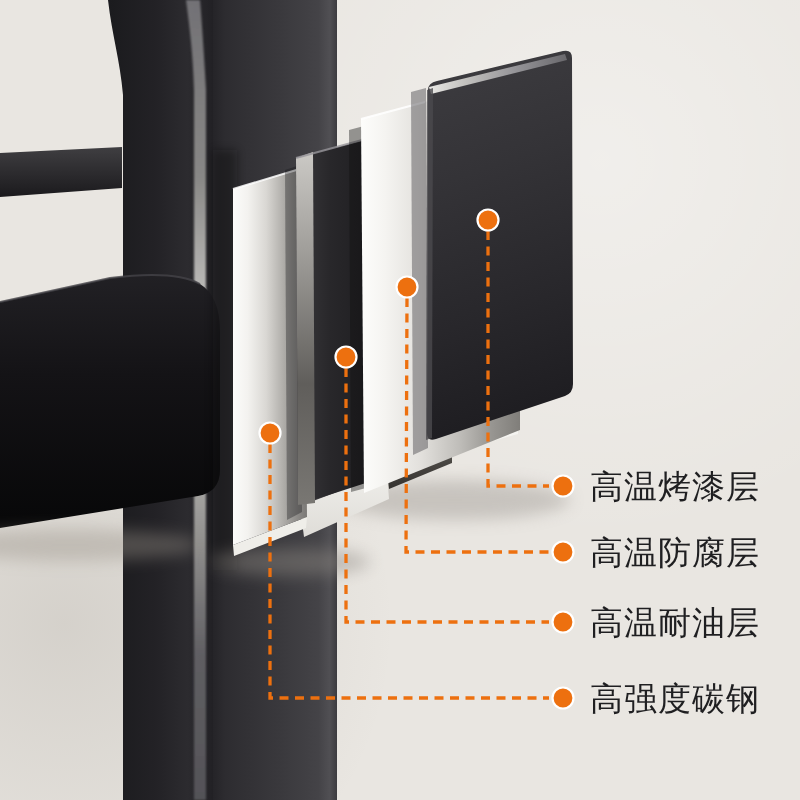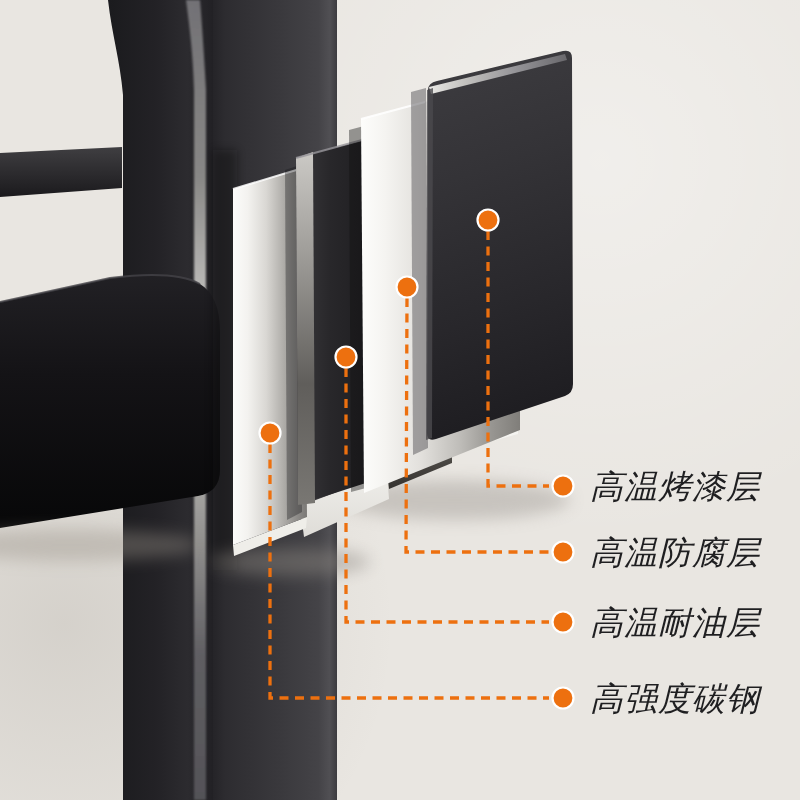--- a/index.html
+++ b/index.html
@@ -1,20 +1,19 @@
 <!DOCTYPE html>
 <html><head>
 <meta charset="utf-8">
 <style>
   html,body{margin:0;padding:0;background:#cfcbc5;}
   .stage{
     width:800px;height:800px;position:relative;overflow:hidden;
     font-family:"Liberation Sans","DejaVu Sans",sans-serif;
     background:#E9E6E1;
-    font-style:italic;
   }
   .stage svg{display:block;width:800px;height:800px;}
   .callout-text{
     font-family:"Liberation Sans","DejaVu Sans",sans-serif;
     font-size:33px;
     font-weight:500;
     letter-spacing:1px;
   }
 </style>
 </head>

